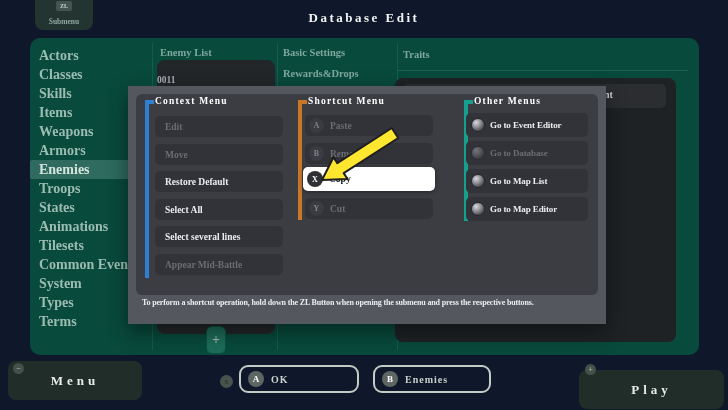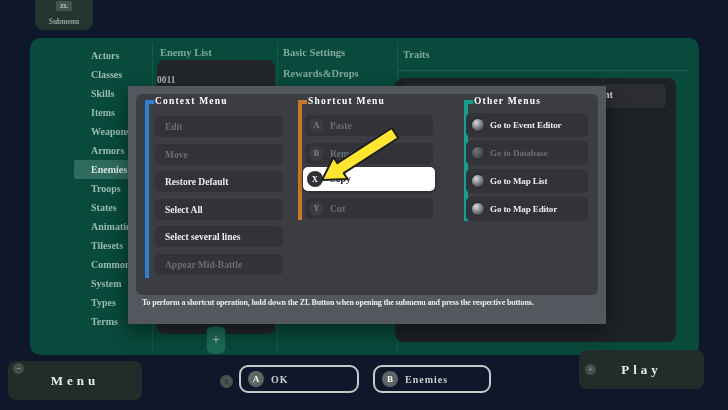--- a/index.html
+++ b/index.html
@@ -17,21 +17,21 @@
   .page-title{position:absolute;left:0;right:0;top:10px;text-align:center;
     font-size:13px;font-weight:bold;letter-spacing:2.5px;color:#F2F4F3;}
 
   
   .main-panel{position:absolute;left:30px;top:38px;width:669px;height:317px;
     background:#084A3C;border-radius:10px;}
   .vdiv{position:absolute;top:5px;bottom:5px;width:1px;background:#155C4D;}
   .col-header{position:absolute;font-size:10.5px;font-weight:bold;color:#7FA89D;}
 
   .side-item{position:absolute;left:0;width:122px;height:19px;line-height:19px;
-    padding-left:17px;box-sizing:border-box;font-size:10px;font-weight:bold;color:#9CBCB2;margin-left:44px;}
+    padding-left:9px;box-sizing:border-box;font-size:14px;font-weight:bold;color:#9CBCB2;}
   .side-item.selected{background:#2F6B5E;color:#D6E4DF;border-radius:2px;}
 
   .enemy-panel{position:absolute;left:127px;top:22px;width:118px;height:274px;
     background:#232629;border-radius:8px;}
   .enemy-first{position:absolute;left:0;right:0;top:15px;text-align:left;
     font-size:9.5px;font-weight:bold;color:#A8ADB3;}
   .add-btn{position:absolute;left:176px;top:288px;width:18px;height:26px;
     background:#1D6C59;border:1px solid #0B5244;border-radius:6px;
     color:#9FB5AD;font-size:14px;font-weight:bold;display:flex;align-items:center;justify-content:center;}
 
@@ -73,21 +73,21 @@
     border:1px solid #26282B;box-sizing:border-box;}
   .om-btn.disabled .om-icon{opacity:.4;}
   .popup-help{position:absolute;left:14px;top:212px;width:462px;
     font-size:8px;font-weight:bold;letter-spacing:-0.15px;line-height:10px;color:#ECEDEF;}
 
   
   .bb-dark{position:absolute;background:#202D28;border-radius:8px;color:#E8ECEA;
     font-size:13px;font-weight:bold;letter-spacing:4px;
     display:flex;align-items:center;justify-content:center;}
   .menu-btn{left:8px;top:361px;width:134px;height:39px;}
-  .play-btn{left:579px;top:350px;width:125px;height:39px;}
+  .play-btn{left:579px;top:370px;width:145px;height:39px;}
   .corner-badge{position:absolute;width:11px;height:11px;border-radius:50%;
     background:#44504A;color:#A9B5AF;font-size:8px;font-weight:bold;
     display:flex;align-items:center;justify-content:center;z-index:3;}
   .minus-badge{left:13px;top:363px;}
   .plus-badge{left:585px;top:364px;}
   .x-badge{position:absolute;left:220px;top:375px;width:13px;height:13px;border-radius:50%;
     background:#49534E;color:#2C3833;font-size:8px;font-weight:bold;
     display:flex;align-items:center;justify-content:center;}
   .hint-btn{position:absolute;top:365px;height:28px;border:2px solid #C2CBC5;border-radius:9px;
     box-sizing:border-box;display:flex;align-items:center;background:transparent;}
@@ -102,20 +102,21 @@
 </style>
 </head>
 <body>
 
 <div id="screen">
 
   <div class="submenu-btn">
     <span class="zl-badge">ZL</span>
     <span class="submenu-label">Submenu</span>
   </div>
+  <div class="page-title">Database Edit</div>
 
   <div class="main-panel">
     <div class="vdiv" style="left:122px"></div>
     <div class="vdiv" style="left:247px"></div>
     <div class="vdiv" style="left:367px"></div>
 
     <div class="side-item" style="top:8px">Actors</div>
     <div class="side-item" style="top:27px">Classes</div>
     <div class="side-item" style="top:46px">Skills</div>
     <div class="side-item" style="top:65px">Items</div>

